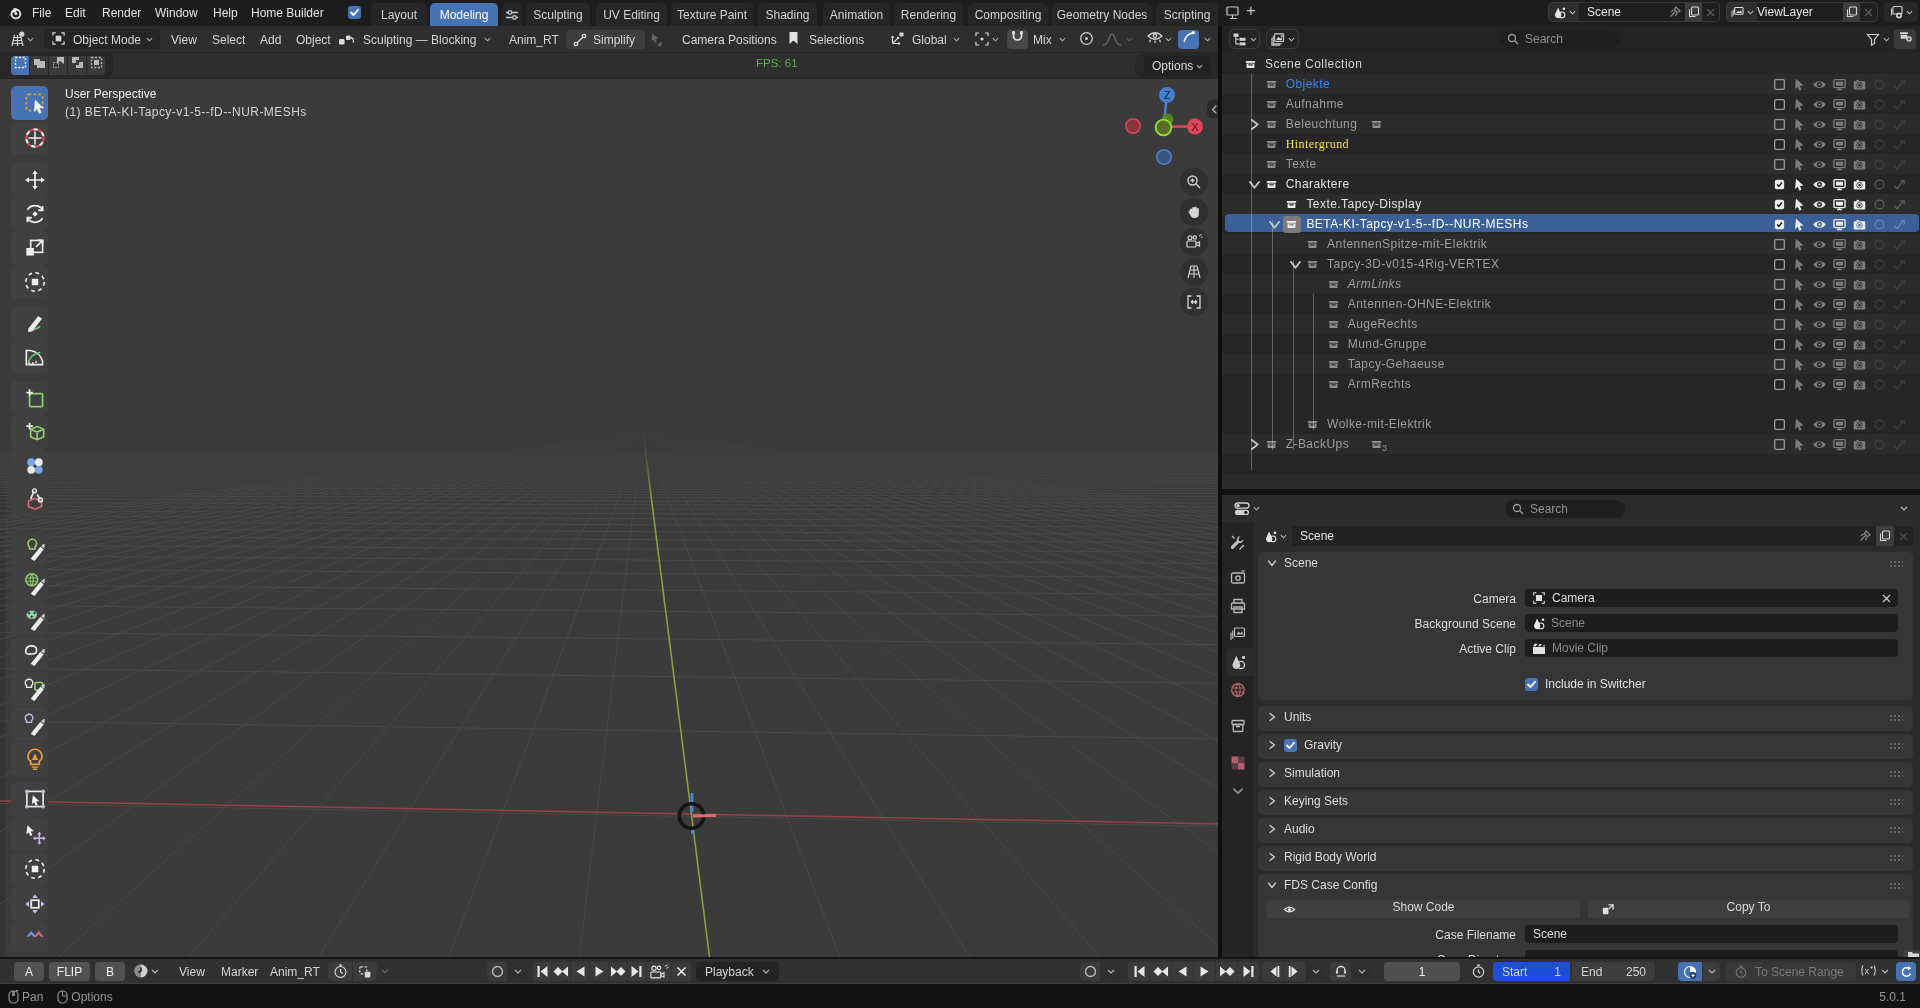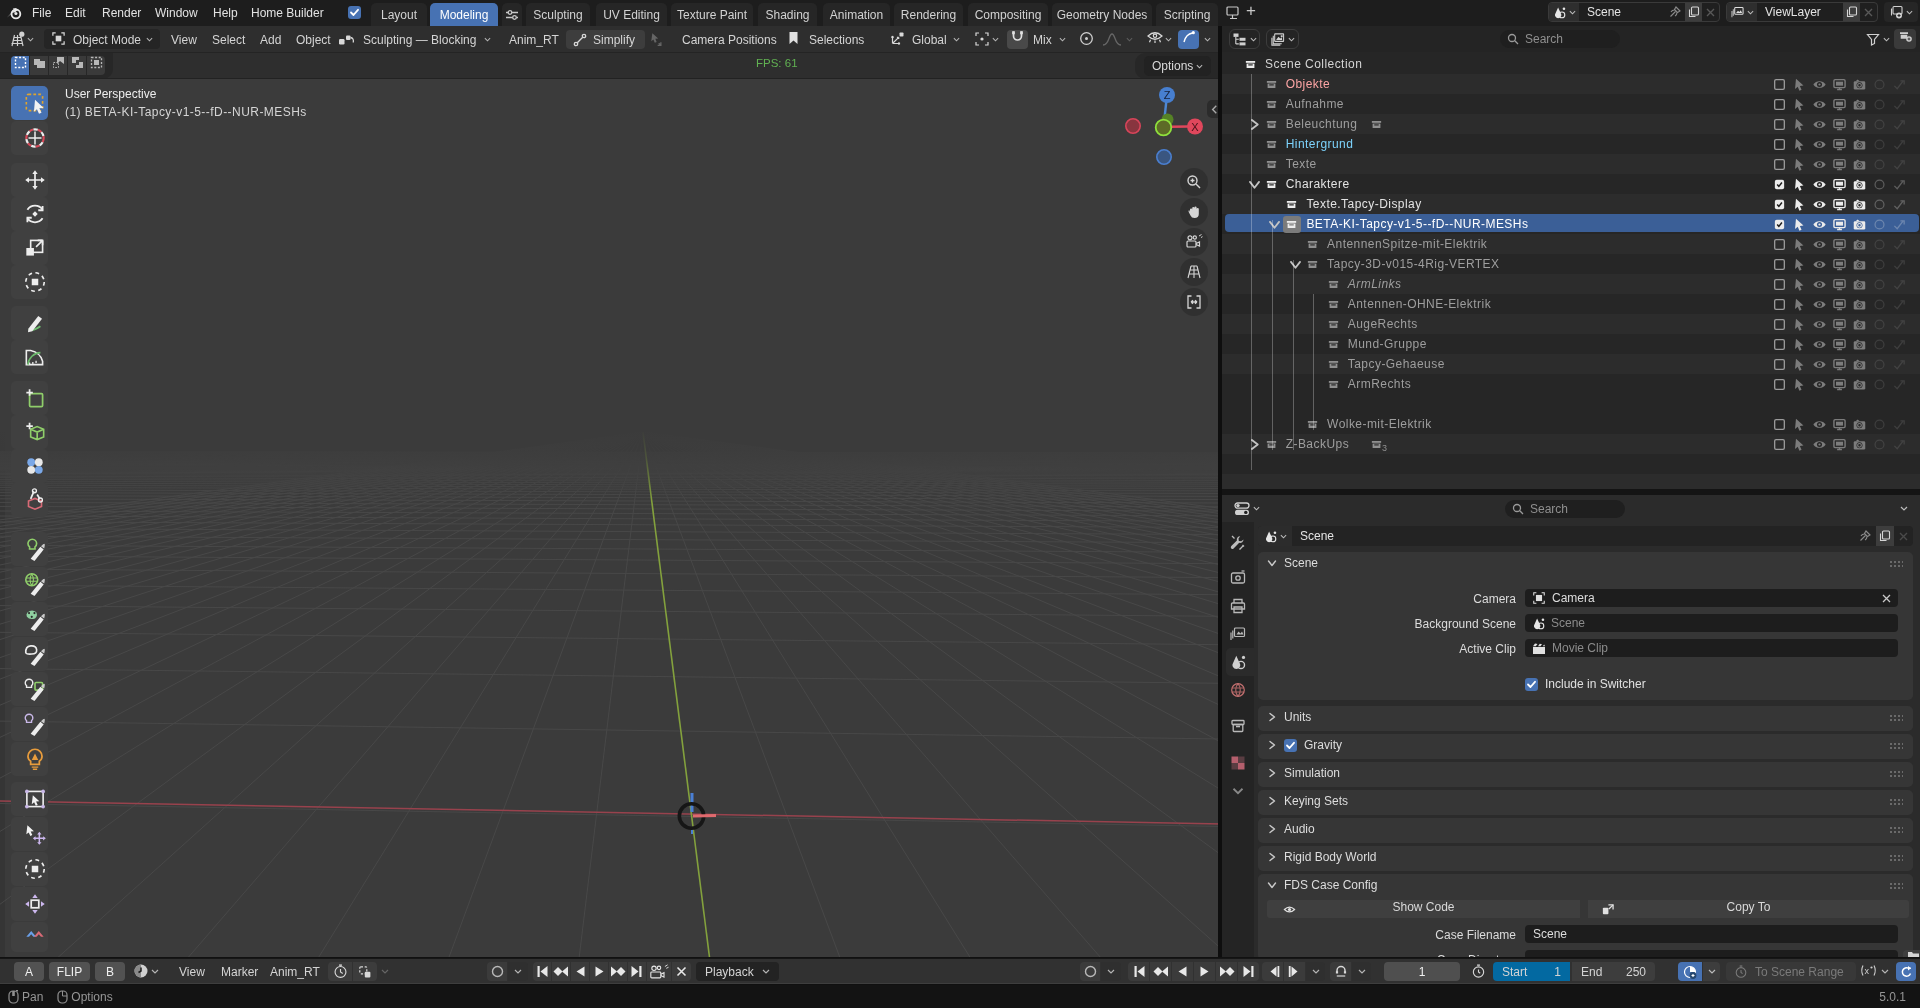--- a/index.html
+++ b/index.html
@@ -92,21 +92,21 @@
       <div class="row" style="width:30px;height:18px;background:#2e2e2e;border-radius:3px 0 0 3px;justify-content:center;">
         <svg width="13" height="13" viewBox="0 0 14 14" fill="none" stroke="#e0e0e0" stroke-width="1.1">
             <rect x="4" y="1.5" width="9" height="7.5" rx="1"></rect>
             <path d="M2.5 3.5 v7 M1 5.5 v6.5 h0" opacity=".8"></path>
             <path d="M5.5 7.5 L7.5 5 L9 6.5 L10.5 4.5 L12 7.5 Z" fill="#e0e0e0" stroke="none"></path>
           </svg>
         <svg class="chev" viewBox="0 0 8 5">
             <path d="M1 1 L4 4 L7 1" stroke="#bbb" stroke-width="1.2" fill="none"></path>
           </svg>
       </div>
-      <div style="flex:1;padding-left:8px;color:#e3e3e3;">ViewLayer</div>
+      <div style="flex:1;color:#e3e3e3;">ViewLayer</div>
       <div class="row" style="width:17px;height:18px;background:#3d3d3d;justify-content:center;">
         <svg width="12" height="12" viewBox="0 0 12 12" fill="none" stroke="#d5d5d5" stroke-width="1.1">
             <rect x="3.5" y="1" width="7" height="8" rx="1"></rect>
             <path d="M1.5 3.5 v7 h6"></path>
           </svg>
       </div>
       <svg style="margin:0 3px;" width="11" height="11" viewBox="0 0 11 11" stroke="#585858" stroke-width="1.4">
           <path d="M2 2 L9 9 M9 2 L2 9"></path>
         </svg>
     </div>
@@ -777,21 +777,21 @@
       <div class="orow" style="top:2px;">
           <svg class="oi" style="left:22.0px;color:#ececec;fill:currentColor;" viewBox="0 0 14 14">
             <use href="#col" style="--cutc:#262626;"></use>
           </svg>
           <div class="lbl" style="left:43.0px;color:#d4d4d4;">Scene Collection</div>
         </div>
       <div class="orow" style="top:22px;background:rgba(255,255,255,0.03);">
           <svg class="oi" style="left:42.7px;color:#8f8f8f;fill:currentColor;" viewBox="0 0 14 14">
             <use href="#col" style="--cutc:#2b2b2b;"></use>
           </svg>
-          <div class="lbl" style="left:63.7px;color:#fca5a5;">Objekte</div>
+          <div class="lbl" style="left:63.7px;color:#3b82f6;">Objekte</div>
           <div class="rst">
             <svg style="left:551px;color:#7c7c7c;--rb:#262626;--cb:#9c9c9c;opacity:1;" viewBox="0 0 14 14">
               <use href="#chk"></use>
             </svg>
             <svg style="left:571px;color:#7c7c7c;--rb:#262626;--cb:#9c9c9c;opacity:1;" viewBox="0 0 14 14">
               <use href="#cur"></use>
             </svg>
             <svg style="left:591px;color:#7c7c7c;--rb:#262626;--cb:#9c9c9c;opacity:1;" viewBox="0 0 14 14">
               <use href="#eye"></use>
             </svg>
@@ -870,21 +870,21 @@
             </svg>
             <svg style="left:671px;color:#7c7c7c;--rb:#262626;--cb:#9c9c9c;opacity:0.28;" viewBox="0 0 14 14">
               <use href="#ind"></use>
             </svg>
           </div>
         </div>
       <div class="orow" style="top:82px;">
           <svg class="oi" style="left:42.7px;color:#8f8f8f;fill:currentColor;" viewBox="0 0 14 14">
             <use href="#col" style="--cutc:#262626;"></use>
           </svg>
-          <div class="lbl" style="left:63.7px;color:#7dd3fc;">Hintergrund</div>
+          <div class="lbl" style="left:63.7px;color:#fde047;font-family:Liberation Serif, serif;">Hintergrund</div>
           <div class="rst">
             <svg style="left:551px;color:#7c7c7c;--rb:#262626;--cb:#9c9c9c;opacity:1;" viewBox="0 0 14 14">
               <use href="#chk"></use>
             </svg>
             <svg style="left:571px;color:#7c7c7c;--rb:#262626;--cb:#9c9c9c;opacity:1;" viewBox="0 0 14 14">
               <use href="#cur"></use>
             </svg>
             <svg style="left:591px;color:#7c7c7c;--rb:#262626;--cb:#9c9c9c;opacity:1;" viewBox="0 0 14 14">
               <use href="#eye"></use>
             </svg>
@@ -1740,21 +1740,21 @@
         </svg>
       </div>
       <div class="abs" style="left:1384px;top:4px;width:76px;height:19px;background:#4f4f4f;color:#f1f1f1;border-radius:4px;display:flex;align-items:center;justify-content:center;">1</div>
       <div class="abs" style="left:1471px;top:6px;">
         <svg width="15" height="15" viewBox="0 0 16 16" fill="none" stroke="#d8d8d8" stroke-width="1.2">
           <circle cx="8" cy="8.5" r="5.5"></circle>
           <path d="M8 5.8 V8.5 L9.8 9.8"></path>
           <path d="M6.5 1.2 h3" stroke-width="1.4"></path>
         </svg>
       </div>
-      <div class="abs" style="left:1493px;top:4px;width:77px;height:19px;background:#0369a1;border-radius:4px 0 0 4px;padding:0 9px;box-sizing:border-box;display:flex;align-items:center;justify-content:space-between;">
+      <div class="abs" style="left:1493px;top:4px;width:77px;height:19px;background:#1d4ed8;border-radius:4px 0 0 4px;padding:0 9px;box-sizing:border-box;display:flex;align-items:center;justify-content:space-between;">
         <span>Start</span>
         <span>1</span>
       </div>
       <div class="abs" style="left:1572px;top:4px;width:83px;height:19px;background:#3d3d3d;border-radius:0 4px 4px 0;padding:0 9px;box-sizing:border-box;display:flex;align-items:center;justify-content:space-between;">
         <span>End</span>
         <span>250</span>
       </div>
       <div class="abs" style="left:1678px;top:4px;">
         <div style="display:flex;">
       <div style="width:24px;height:19px;background:#4772b3;border-radius:4px 0 0 4px;display:flex;align-items:center;justify-content:center;">

